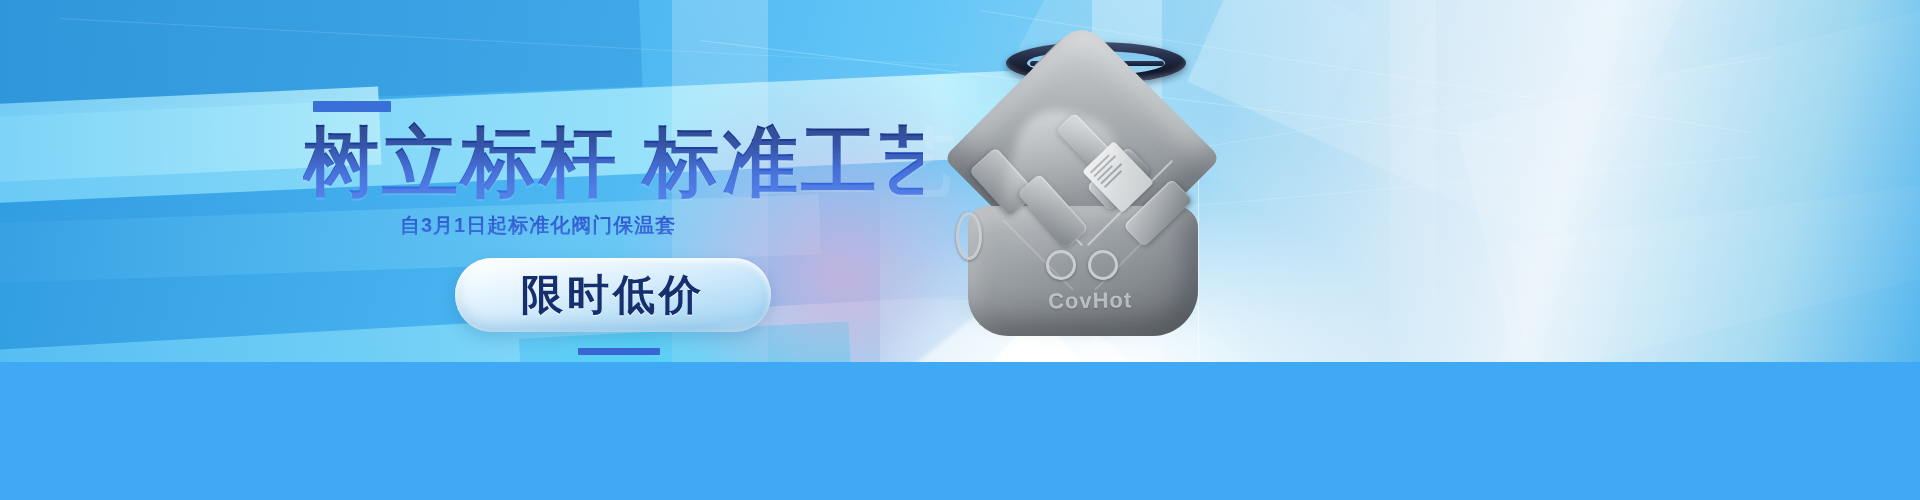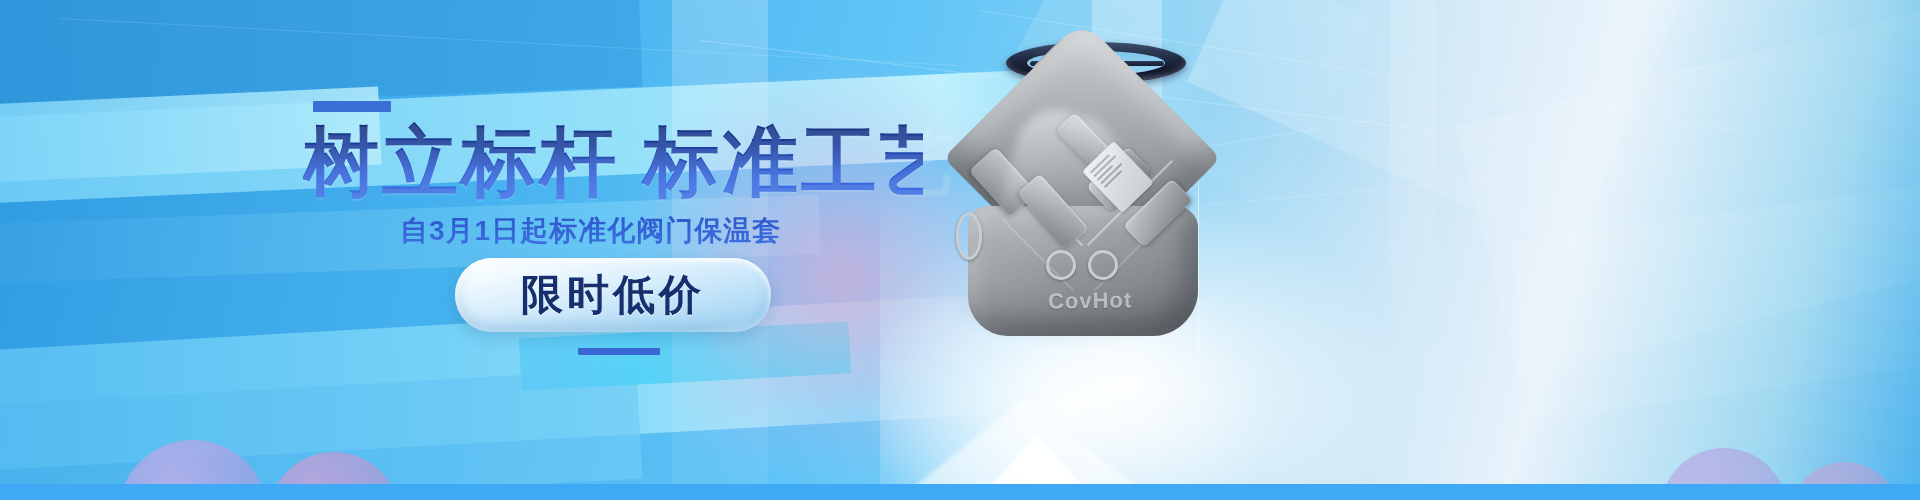--- a/index.html
+++ b/index.html
@@ -6,21 +6,21 @@
   html, body {
     width:1920px; height:500px;
     overflow:hidden;
     font-family:"Liberation Sans","DejaVu Sans",sans-serif;
     background:#3fa9f5;
   }
 
   
   .banner{
     position:relative;
-    width:1920px; height:484px;
+    width:1920px; height:362px;
     overflow:hidden;
     background:linear-gradient(105deg,#2f9be0 0%,#46b2ef 26%,#63c6f7 46%,#8fd2f3 60%,#cfe7f6 72%,#e9f3fb 80%,#9fd8f0 92%,#4fb4ee 100%);
   }
 
   
   .glow-center{
     position:absolute; left:880px; top:120px;
     width:620px; height:480px;
     background:radial-gradient(ellipse at 40% 55%, rgba(255,255,255,.95) 0%, rgba(255,255,255,.55) 28%, rgba(210,238,252,.22) 52%, rgba(255,255,255,0) 72%);
     pointer-events:none;
@@ -158,21 +158,21 @@
     color:#2b55c4;
     background:linear-gradient(180deg,#17327e 0%,#1b3e9e 30%,#2f5fd6 62%,#3f74e8 100%);
     -webkit-background-clip:text;
     background-clip:text;
     -webkit-text-fill-color:transparent;
     text-shadow:0 2px 0 rgba(255,255,255,.12);
   }
 
   .subtitle{
     position:absolute; left:400px; top:212px;
-    font-size:28px;
+    font-size:20px;
     font-weight:700;
     letter-spacing:1px;
     white-space:nowrap;
     color:#2f5bd0;
     background:linear-gradient(180deg,#2b54c8,#3f73e4);
     -webkit-background-clip:text;
     background-clip:text;
     -webkit-text-fill-color:transparent;
   }
 

